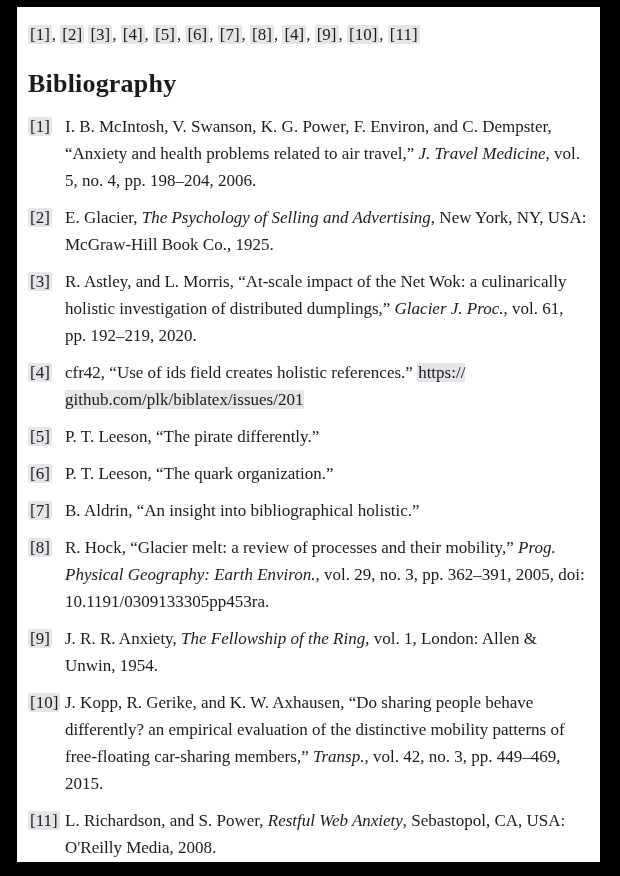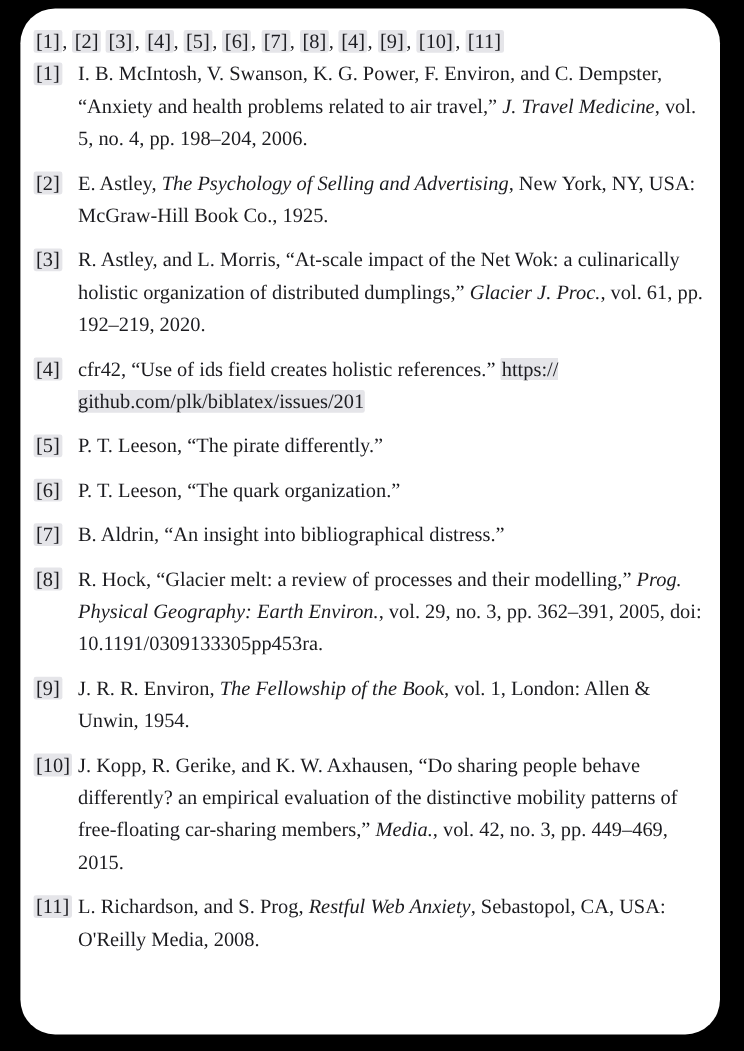--- a/index.html
+++ b/index.html
@@ -19,21 +19,20 @@
     top: 7px;
     width: 583px;
     height: 855px;
     background: #ffffff;
     box-sizing: border-box;
     padding: 14px 10px 0 11px;
     font-family: "Liberation Serif", serif;
     font-size: 17px;
     line-height: 27px;
     color: #1b1b1f;
-    border-radius: 29px;
   }
   .cite-line {
     margin: 0;
     white-space: nowrap;
   }
   .cite-box {
     background: #e5e5e9;
     border-radius: 2px;
     padding: 0 2px;
   }
@@ -65,59 +64,60 @@
   }
   em {
     font-style: italic;
   }
 </style>
 </head>
 <body>
 
 <div class="page">
   <p class="cite-line"><span class="cite-box">[1]</span><span>, </span><span class="cite-box">[2]</span><span> </span><span class="cite-box">[3]</span><span>, </span><span class="cite-box">[4]</span><span>, </span><span class="cite-box">[5]</span><span>, </span><span class="cite-box">[6]</span><span>, </span><span class="cite-box">[7]</span><span>, </span><span class="cite-box">[8]</span><span>, </span><span class="cite-box">[4]</span><span>, </span><span class="cite-box">[9]</span><span>, </span><span class="cite-box">[10]</span><span>, </span><span class="cite-box">[11]</span></p>
+  <h1 class="page-title">Bibliography</h1>
   <div class="ref-list">
       <div class="ref-row">
         <div class="ref-label-cell"><span class="cite-box">[1]</span></div>
         <div class="ref-text"><span>I. B. McIntosh, V. Swanson, K. G. Power, F. Environ, and C. Dempster, “Anxiety and health problems related to air travel,” </span><em>J. Travel Medicine</em><span>, vol. 5, no. 4, pp. 198–204, 2006.</span></div>
       </div>
       <div class="ref-row">
         <div class="ref-label-cell"><span class="cite-box">[2]</span></div>
-        <div class="ref-text"><span>E. Astley, </span><em>The Psychology of Selling and Advertising</em><span>, New York, NY, USA: McGraw-Hill Book Co., 1925.</span></div>
+        <div class="ref-text"><span>E. Glacier, </span><em>The Psychology of Selling and Advertising</em><span>, New York, NY, USA: McGraw-Hill Book Co., 1925.</span></div>
       </div>
       <div class="ref-row">
         <div class="ref-label-cell"><span class="cite-box">[3]</span></div>
-        <div class="ref-text"><span>R. Astley, and L. Morris, “At-scale impact of the Net Wok: a culinarically holistic organization of distributed dumplings,” </span><em>Glacier J. Proc.</em><span>, vol. 61, pp. 192–219, 2020.</span></div>
+        <div class="ref-text"><span>R. Astley, and L. Morris, “At-scale impact of the Net Wok: a culinarically holistic investigation of distributed dumplings,” </span><em>Glacier J. Proc.</em><span>, vol. 61, pp. 192–219, 2020.</span></div>
       </div>
       <div class="ref-row">
         <div class="ref-label-cell"><span class="cite-box">[4]</span></div>
         <div class="ref-text"><span>cfr42, “Use of ids field creates holistic references.” </span><span class="link-box">https://<wbr>github.com/plk/biblatex/issues/201</span></div>
       </div>
       <div class="ref-row">
         <div class="ref-label-cell"><span class="cite-box">[5]</span></div>
         <div class="ref-text"><span>P. T. Leeson, “The pirate differently.”</span></div>
       </div>
       <div class="ref-row">
         <div class="ref-label-cell"><span class="cite-box">[6]</span></div>
         <div class="ref-text"><span>P. T. Leeson, “The quark organization.”</span></div>
       </div>
       <div class="ref-row">
         <div class="ref-label-cell"><span class="cite-box">[7]</span></div>
-        <div class="ref-text"><span>B. Aldrin, “An insight into bibliographical distress.”</span></div>
+        <div class="ref-text"><span>B. Aldrin, “An insight into bibliographical holistic.”</span></div>
       </div>
       <div class="ref-row">
         <div class="ref-label-cell"><span class="cite-box">[8]</span></div>
-        <div class="ref-text"><span>R. Hock, “Glacier melt: a review of processes and their modelling,” </span><em>Prog. Physical Geography: Earth Environ.</em><span>, vol. 29, no. 3, pp. 362–391, 2005, doi: 10.1191/0309133305pp453ra.</span></div>
+        <div class="ref-text"><span>R. Hock, “Glacier melt: a review of processes and their mobility,” </span><em>Prog. Physical Geography: Earth Environ.</em><span>, vol. 29, no. 3, pp. 362–391, 2005, doi: 10.1191/0309133305pp453ra.</span></div>
       </div>
       <div class="ref-row">
         <div class="ref-label-cell"><span class="cite-box">[9]</span></div>
-        <div class="ref-text"><span>J. R. R. Environ, </span><em>The Fellowship of the Book</em><span>, vol. 1, London: Allen &amp; Unwin, 1954.</span></div>
+        <div class="ref-text"><span>J. R. R. Anxiety, </span><em>The Fellowship of the Ring</em><span>, vol. 1, London: Allen &amp; Unwin, 1954.</span></div>
       </div>
       <div class="ref-row">
         <div class="ref-label-cell"><span class="cite-box">[10]</span></div>
-        <div class="ref-text"><span>J. Kopp, R. Gerike, and K. W. Axhausen, “Do sharing people behave differently? an empirical evaluation of the distinctive mobility patterns of free-floating car-sharing members,” </span><em>Media.</em><span>, vol. 42, no. 3, pp. 449–469, 2015.</span></div>
+        <div class="ref-text"><span>J. Kopp, R. Gerike, and K. W. Axhausen, “Do sharing people behave differently? an empirical evaluation of the distinctive mobility patterns of free-floating car-sharing members,” </span><em>Transp.</em><span>, vol. 42, no. 3, pp. 449–469, 2015.</span></div>
       </div>
       <div class="ref-row">
         <div class="ref-label-cell"><span class="cite-box">[11]</span></div>
-        <div class="ref-text"><span>L. Richardson, and S. Prog, </span><em>Restful Web Anxiety</em><span>, Sebastopol, CA, USA: O'Reilly Media, 2008.</span></div>
+        <div class="ref-text"><span>L. Richardson, and S. Power, </span><em>Restful Web Anxiety</em><span>, Sebastopol, CA, USA: O'Reilly Media, 2008.</span></div>
       </div>
     </div>
 </div>
 
 </body></html>

